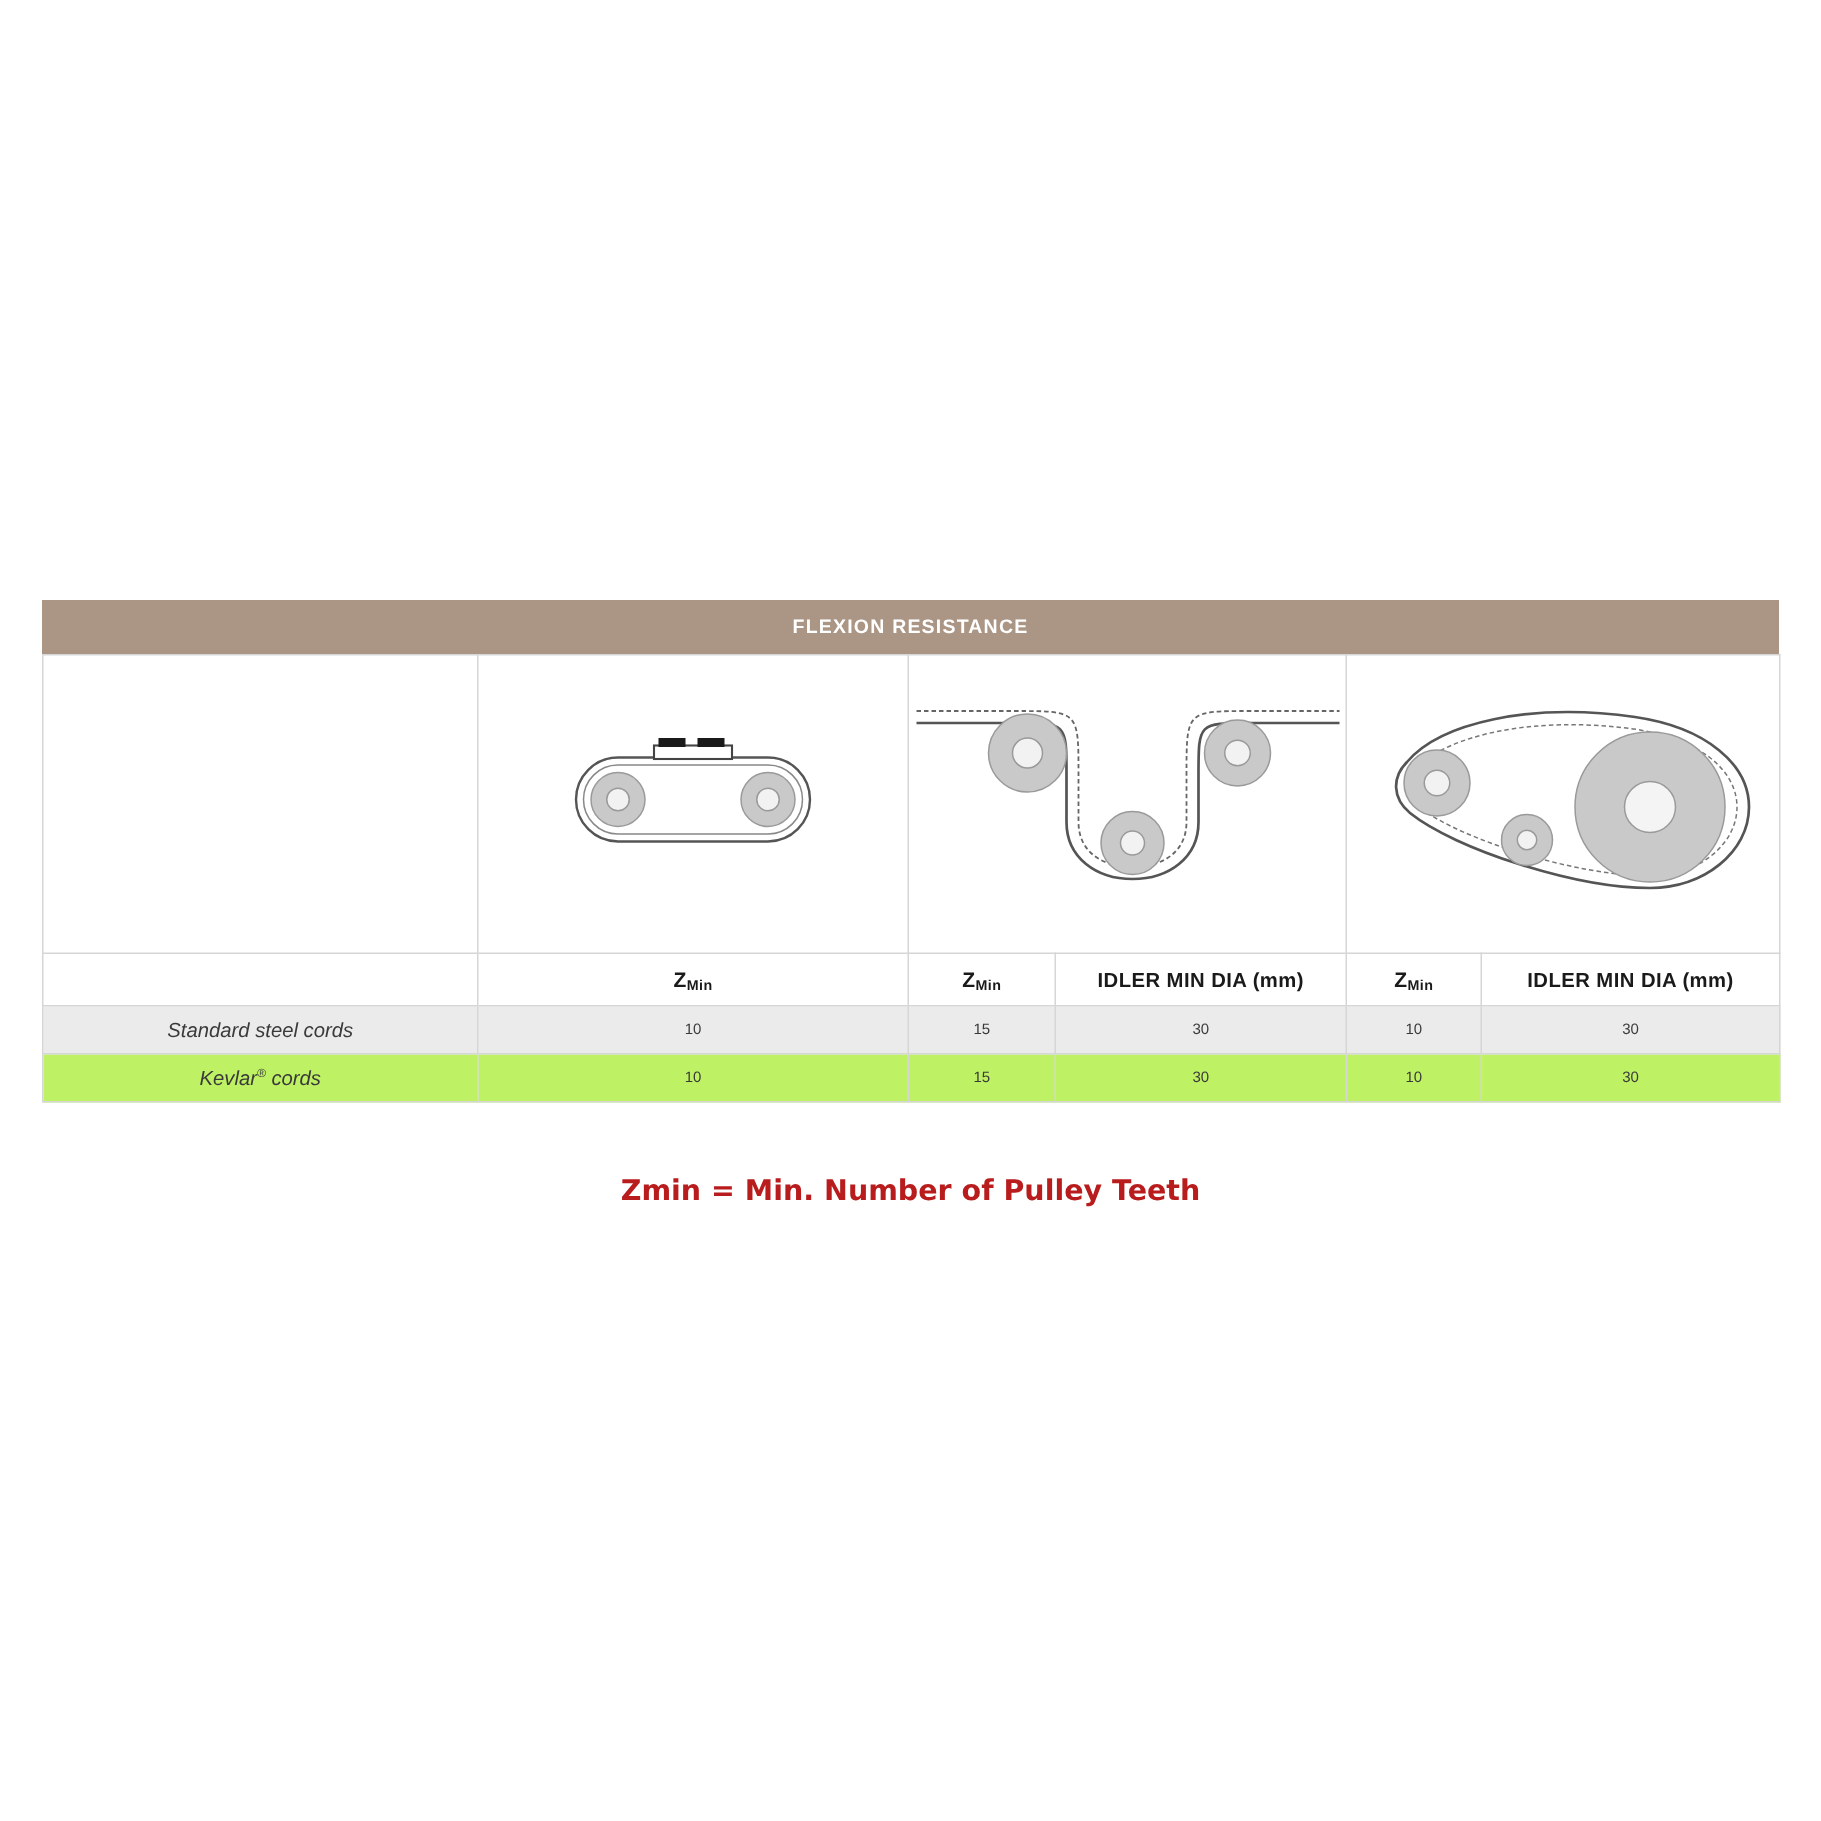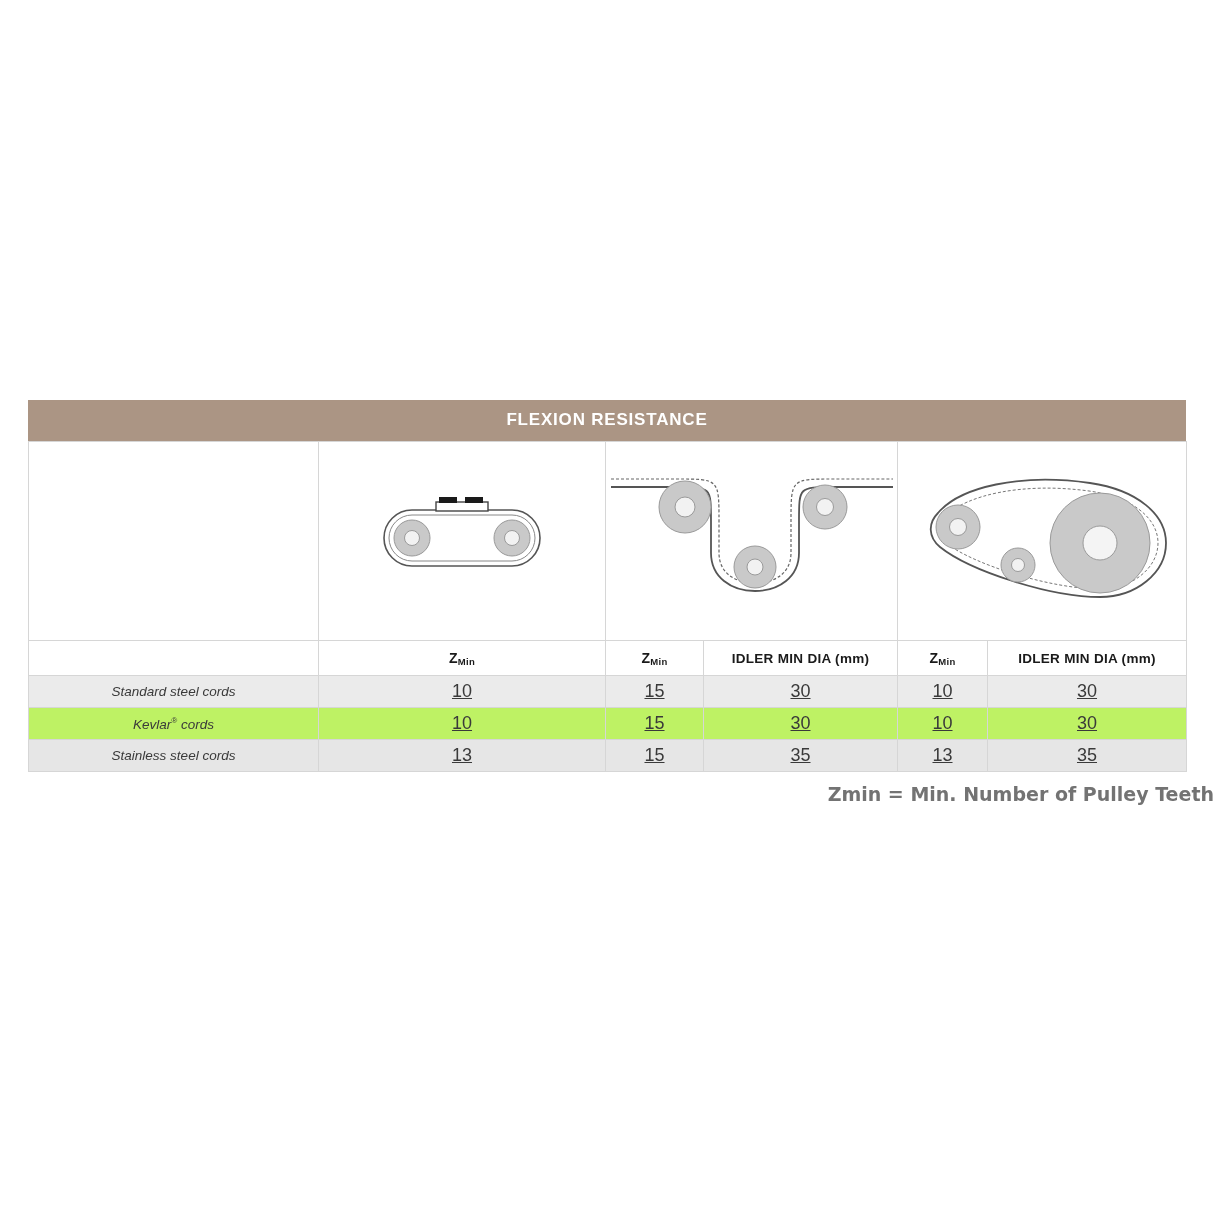--- a/index.html
+++ b/index.html
@@ -20,21 +20,21 @@
     left: 28px;
     top: 400px;
     width: 1158px;
     background: #ffffff;
   }
 
   .title-bar {
     background: #ab9584;
     color: #ffffff;
     text-align: center;
-    font-size: 17px;
+    font-size: 13px;
     font-weight: bold;
     letter-spacing: 0.8px;
     padding: 10px 0 11px 0;
   }
 
   table.flex-table {
     width: 100%;
     border-collapse: collapse;
     table-layout: fixed;
   }
@@ -89,38 +89,37 @@
 
   .row-label {
     text-align: center;
     font-size: 13.5px;
     color: #3a3a3a;
     height: 31px;
     font-style: italic;
   }
   .row-val {
     text-align: center;
-    font-size: 18px;
+    font-size: 10px;
     color: #3a3a3a;
     height: 31px;
-    text-decoration: underline;
   }
   tr.band-a td { background: #ebebeb; }
   tr.band-b td { background: #bef264; }
   tr.band-c td { background: #e6e6e6; }
 
   .caption {
     position: absolute;
     left: 0;
     right: 0;
     top: 783px;
-    text-align: right;
+    text-align: center;
     font-size: 19px;
     font-weight: bold;
-    color: #737373;
+    color: #b91c1c;
     font-family: "DejaVu Sans", sans-serif;
   }
   sup.reg { font-size: 8px; vertical-align: super; }
 </style>
 </head>
 <body>
 
 <div id="sheet">
 
   <div class="title-bar">FLEXION RESISTANCE</div>
@@ -218,25 +217,17 @@
 
     <tr class="band-b">
       <td class="row-label"><span>Kevlar</span><sup class="reg">®</sup><span> cords</span></td>
       <td class="row-val">10</td>
       <td class="row-val">15</td>
       <td class="row-val">30</td>
       <td class="row-val">10</td>
       <td class="row-val">30</td>
     </tr>
 
-    <tr class="band-c">
-      <td class="row-label">Stainless steel cords</td>
-      <td class="row-val">13</td>
-      <td class="row-val">15</td>
-      <td class="row-val">35</td>
-      <td class="row-val">13</td>
-      <td class="row-val">35</td>
-    </tr>
   </tbody>
     </table>
 </div>
 
 <div class="caption">Zmin = Min. Number of Pulley Teeth</div>
 
 </body></html>

